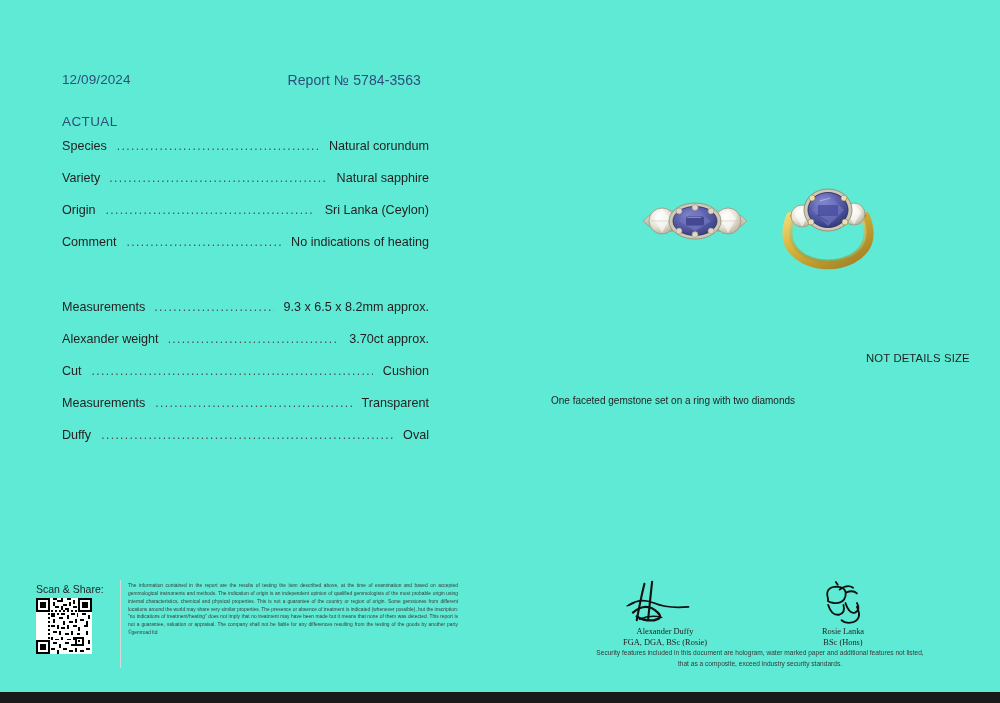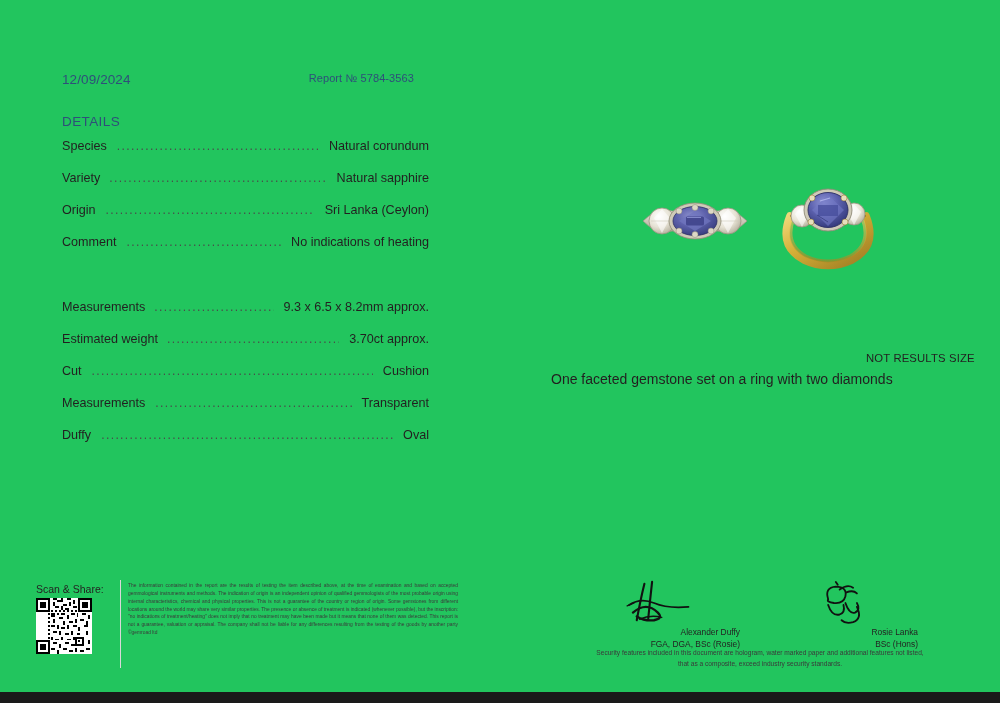--- a/index.html
+++ b/index.html
@@ -8,21 +8,21 @@
     background: #ffffff;
   }
   body {
     font-family: "Liberation Sans", sans-serif;
     color: #231f20;
   }
   #page {
     position: relative;
     width: 1000px;
     height: 703px;
-    background: #22c55e;
+    background: #5eead4;
     overflow: hidden;
   }
 
   
   #header-row {
     position: absolute;
     left: 62px;
     top: 72px;
     width: 368px;
     height: 20px;
@@ -30,23 +30,23 @@
   #report-date {
     position: absolute;
     left: 0;
     top: 0;
     font-size: 13.5px;
     color: #2f4f7a;
     letter-spacing: 0.1px;
   }
   #report-number {
     position: absolute;
-    right: 16px;
+    right: 9px;
     top: 0;
-    font-size: 11px;
+    font-size: 14px;
     color: #2f4f7a;
     letter-spacing: 0.1px;
     white-space: nowrap;
   }
 
   
   .section {
     position: absolute;
     left: 62px;
     width: 367px;
@@ -124,22 +124,22 @@
     left: 866px;
     top: 352px;
     font-size: 11.3px;
     letter-spacing: 0.15px;
     color: #231f20;
     white-space: nowrap;
   }
   #photo-caption {
     position: absolute;
     left: 551px;
-    top: 371px;
-    font-size: 14px;
+    top: 395px;
+    font-size: 10px;
     color: #231f20;
     white-space: nowrap;
   }
 
   
   #footer {
     position: absolute;
     left: 0;
     top: 578px;
     width: 1000px;
@@ -185,22 +185,23 @@
   
   #signatures {
     position: absolute;
     left: 590px;
     top: 0px;
     width: 340px;
     height: 100px;
   }
   .sig-block {
     position: absolute;
-    text-align: right;
+    text-align: center;
     width: 150px;
+    font-family: Liberation Serif, serif;
   }
   #sig-block-1 { left: 0px; top: 2px; }
   #sig-block-2 { left: 178px; top: 2px; }
   .sig-mark {
     height: 46px;
     display: block;
     margin: 0 auto;
   }
   .sig-name {
     font-size: 8.4px;
@@ -239,21 +240,21 @@
 <body>
 
 <div id="page">
 
   <div id="header-row">
     <div id="report-date">12/09/2024</div>
     <div id="report-number">Report № 5784-3563</div>
   </div>
 
   <div class="section" id="section-results">
-    <div class="section-heading">DETAILS</div>
+    <div class="section-heading">ACTUAL</div>
 
     <div class="spec-row">
       <span class="spec-label">Species</span>
       <span class="spec-leader">......................................................................................</span>
       <span class="spec-value">Natural corundum</span>
     </div>
 
     <div class="spec-row tight">
       <span class="spec-label">Variety</span>
       <span class="spec-leader">......................................................................................</span>
@@ -275,21 +276,21 @@
 
   <div class="section" id="section-details">
 
     <div class="spec-row tight tight-right">
       <span class="spec-label">Measurements</span>
       <span class="spec-leader">......................................................................................</span>
       <span class="spec-value">9.3 x 6.5 x 8.2mm approx.</span>
     </div>
 
     <div class="spec-row tight">
-      <span class="spec-label">Estimated weight</span>
+      <span class="spec-label">Alexander weight</span>
       <span class="spec-leader">......................................................................................</span>
       <span class="spec-value">3.70ct approx.</span>
     </div>
 
     <div class="spec-row">
       <span class="spec-label">Cut</span>
       <span class="spec-leader">......................................................................................</span>
       <span class="spec-value">Cushion</span>
     </div>
 
@@ -397,21 +398,21 @@
 
       <g fill="#e6dfbd" stroke="#8d6f1c" stroke-width="0.5">
         <circle cx="44" cy="26" r="3"></circle>
           <circle cx="76" cy="26" r="3"></circle>
         <circle cx="43" cy="50" r="3"></circle>
           <circle cx="77" cy="50" r="3"></circle>
       </g>
     </svg>
   </div>
 
-  <div id="not-actual-size">NOT RESULTS SIZE</div>
+  <div id="not-actual-size">NOT DETAILS SIZE</div>
   <div id="photo-caption">One faceted gemstone set on a ring with two diamonds</div>
 
   <div id="footer">
 
     <div id="qr-block">
       <div id="qr-caption">Scan &amp; Share:</div>
       <svg id="qr-code" viewBox="0 0 29 29" shape-rendering="crispEdges">
         <rect width="29" height="29" fill="#ffffff"></rect>
         <g fill="#000000">
 

